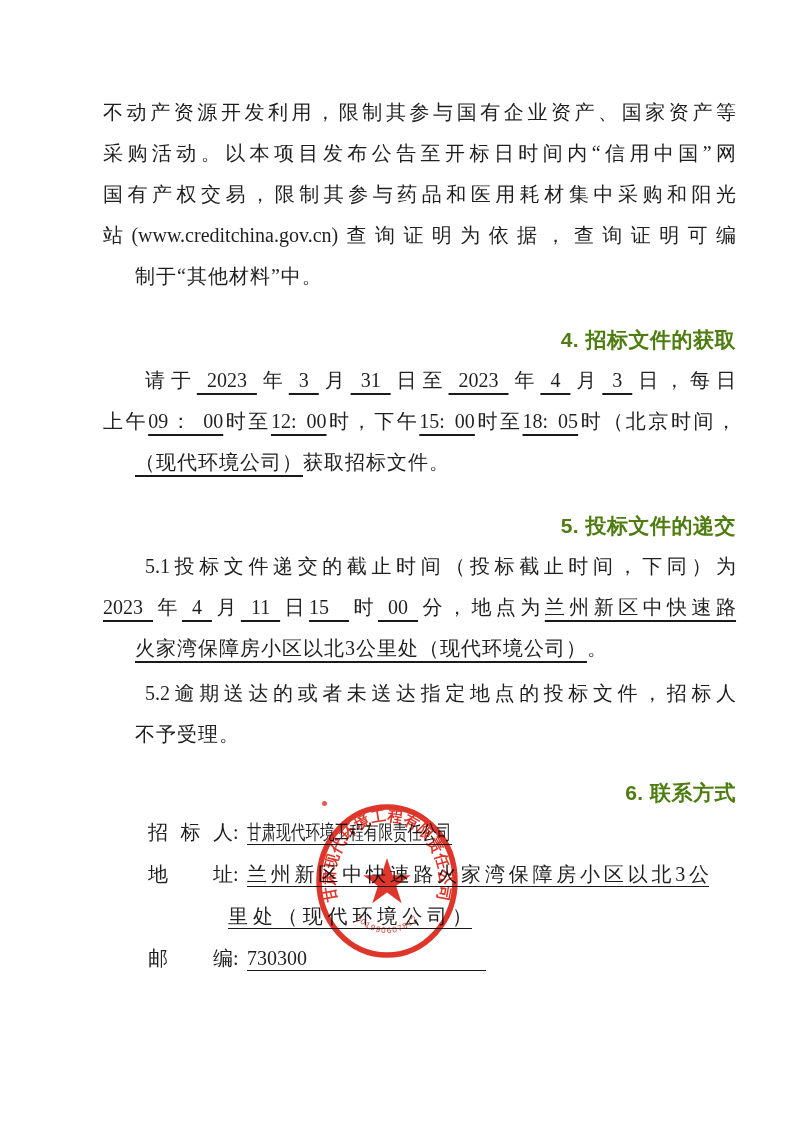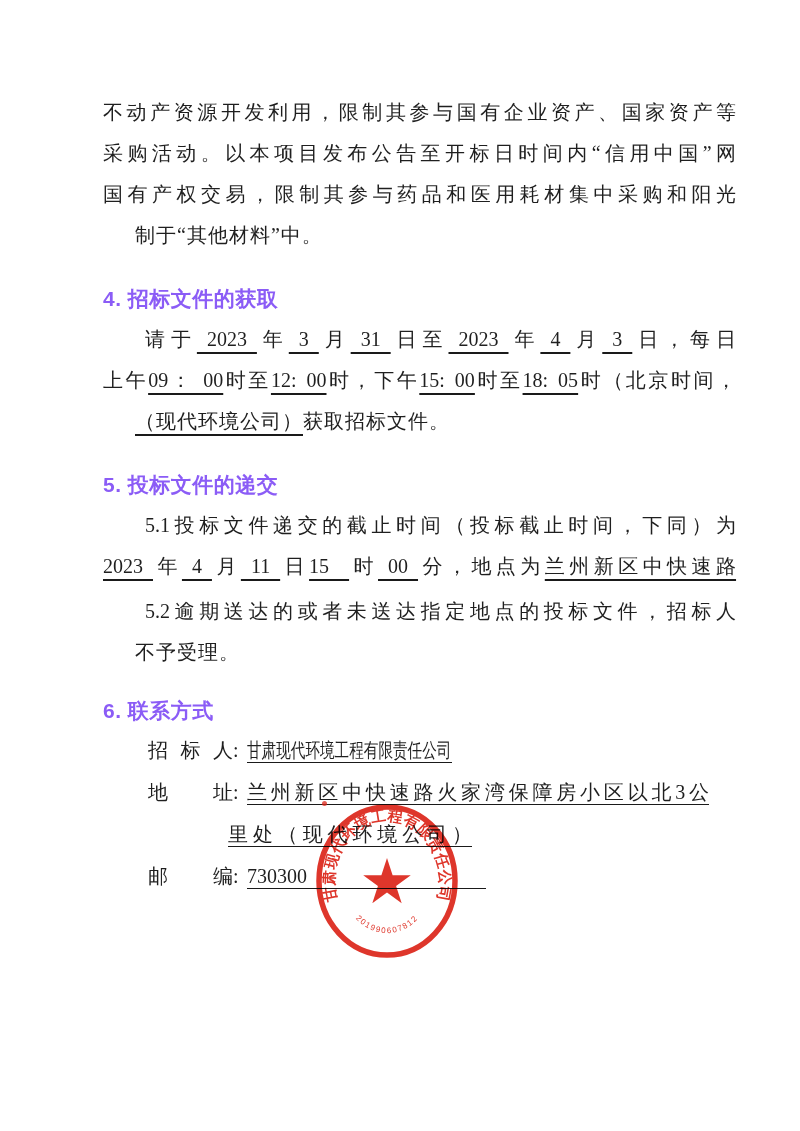--- a/index.html
+++ b/index.html
@@ -14,21 +14,21 @@
     color:#1f1f1f;
   }
   .para{margin:0;font-size:20px;line-height:41px;}
   .ln{display:block;text-align:justify;text-align-last:justify;}
   .ln.last{text-align:justify;text-align-last:left;letter-spacing:1px;margin-left:32px;}
   .ln.indent{text-indent:42px;}
   .u{text-decoration:underline;text-underline-offset:6px;text-decoration-thickness:1.5px;text-decoration-color:#1a1a1a;}
   .sec{
     font-family:"Liberation Sans","DejaVu Sans",sans-serif;
     font-weight:700;font-size:21px;line-height:41px;
-    margin:22px 0 0 0;letter-spacing:0.5px;color:#8b5cf6;
+    margin:22px 0 0 0;letter-spacing:0.5px;color:#4d7c0f;text-align:right;
   }
   .sec.h6{margin-top:17px;}
   .p52{margin-top:4px;}
   .contact{margin-top:-2px;}
   .crow{margin-left:45px;line-height:42px;font-size:20px;}
   .crow.cont{margin-left:125px;}
   .clabel{display:inline-block;width:85px;text-align:justify;text-align-last:justify;vertical-align:baseline;}
   .ccolon{display:inline-block;width:14px;}
   .uline{
     display:inline-block;border-bottom:1.5px solid #1a1a1a;
@@ -44,34 +44,36 @@
 </style>
 </head>
 <body>
 
 <div class="page">
 
   <p class="para">
     <span class="ln"><span>不动产资源开发利用，限制其参与国有企业资产、国家资产等</span></span>
     <span class="ln"><span>采购活动。以本项目发布公告至开标日时间内“信用中国”网</span></span>
     <span class="ln"><span>国有产权交易，限制其参与药品和医用耗材集中采购和阳光</span></span>
+    <span class="ln"><span>站(www.creditchina.gov.cn)查询证明为依据，查询证明可编</span></span>
     <span class="ln last"><span>制于“其他材料”中。</span></span>
   </p>
 
   <h2 class="sec">4. 招标文件的获取</h2>
   <p class="para">
     <span class="ln indent"><span>请于</span><span class="u"> 2023 </span><span>年</span><span class="u"> 3 </span><span>月</span><span class="u"> 31 </span><span>日至</span><span class="u"> 2023 </span><span>年</span><span class="u"> 4 </span><span>月</span><span class="u"> 3 </span><span>日，每日</span></span>
     <span class="ln"><span>上午</span><span class="u">09： 00</span><span>时至</span><span class="u">12: 00</span><span>时，下午</span><span class="u">15: 00</span><span>时至</span><span class="u">18: 05</span><span>时（北京时间，</span></span>
     <span class="ln last"><span class="u">（现代环境公司）</span><span>获取招标文件。</span></span>
   </p>
 
   <h2 class="sec">5. 投标文件的递交</h2>
   <p class="para">
     <span class="ln indent"><span>5.1投标文件递交的截止时间（投标截止时间，下同）为</span></span>
     <span class="ln"><span class="u">2023 </span><span>年</span><span class="u"> 4 </span><span>月</span><span class="u"> 11 </span><span>日</span><span class="u">15  </span><span>时</span><span class="u"> 00 </span><span>分，地点为</span><span class="u">兰州新区中快速路</span></span>
+    <span class="ln last"><span class="u">火家湾保障房小区以北3公里处（现代环境公司）</span><span>。</span></span>
   </p>
   <p class="para p52">
     <span class="ln indent"><span>5.2逾期送达的或者未送达指定地点的投标文件，招标人</span></span>
     <span class="ln last"><span>不予受理。</span></span>
   </p>
 
   <h2 class="sec h6">6. 联系方式</h2>
 
   <div class="contact">
     <div class="crow">

